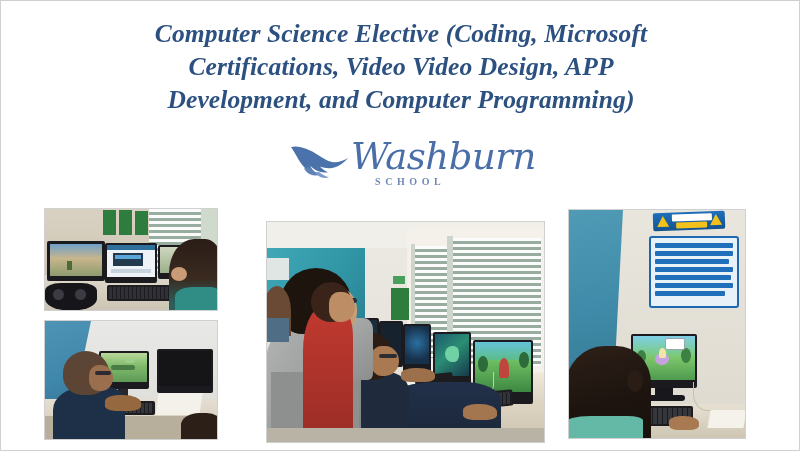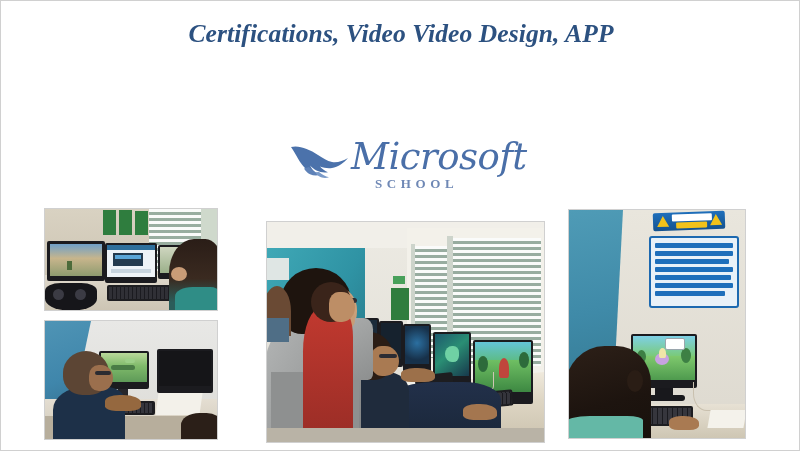--- a/index.html
+++ b/index.html
@@ -65,21 +65,21 @@
     font-size: 37px;
     line-height: 44px;
     color: #4a6fa8;
     letter-spacing: -0.5px;
   }
   .logo-sub {
     position: absolute;
     left: 86px;
     top: 41px;
     font-family: "Liberation Serif", serif;
-    font-size: 13px;
+    font-size: 10px;
     font-weight: 700;
     letter-spacing: 4.6px;
     color: #6f88b5;
   }
 
   
   .photo {
     position: absolute;
     overflow: hidden;
     background: #cfcfcf;
@@ -113,37 +113,39 @@
       rgba(150,170,160,0.75) 6px);
   }
   .poster  { position: absolute; }
 </style>
 </head>
 <body>
 
 <div class="slide">
 
   <div class="title-block">
+    <div class="title-line">Computer Science Elective (Coding, Microsoft</div>
     <div class="title-line">Certifications, Video Video Design, APP</div>
+    <div class="title-line">Development, and Computer Programming)</div>
   </div>
 
   <div class="logo-block">
     <svg class="logo-bird" viewBox="0 0 76 40">
       <path d="M2 6 C10 4 20 8 29 14 C34 17 38 20 43 21 C48 22 54 20 59 17
                C55 22 49 26 43 27 C39 27.6 35 27 31 25.5
                C33 28 36 30 39 31.3 C35 32 31 31.4 27.5 29.6
                C25 28.4 23 26.6 21 24.6 C22.6 27.6 24.6 30.2 27 32.2
                C22.4 31.6 18.4 29.4 15.2 26.2 C12 23 9.6 19 7.4 14.8
                C6 12 4 8.8 2 6 Z" fill="#4b72ab"></path>
       <path d="M20 26 C23 29 27 32 31.5 33.8 C28 35 24.2 34.8 21 33.2
                C18.4 31.9 16.4 29.8 15 27.4 Z" fill="#5e82b8"></path>
       <path d="M30 31 C33 33.6 36.4 35.4 40 36.2 C36.6 37.4 33 37 30 35.2
                C28.4 34.2 27.2 32.8 26.4 31.2 Z" fill="#7b9bc9"></path>
     </svg>
-    <div class="logo-word">Microsoft</div>
+    <div class="logo-word">Washburn</div>
     <div class="logo-sub">SCHOOL</div>
   </div>
 
   <div class="photo ph-tl">
     <div class="scene">
 
       <div class="band" style="left:0;top:0;width:100%;height:100%;background:linear-gradient(180deg,#d9d2c2 0%,#cfc7b6 55%,#c6bda9 100%);"></div>
 
       <div class="blinds" style="left:104px;top:0;width:52px;height:62px;background:#9fb89f;"></div>
       <div class="band" style="left:156px;top:0;width:16px;height:70px;background:#cfd9cc;"></div>

